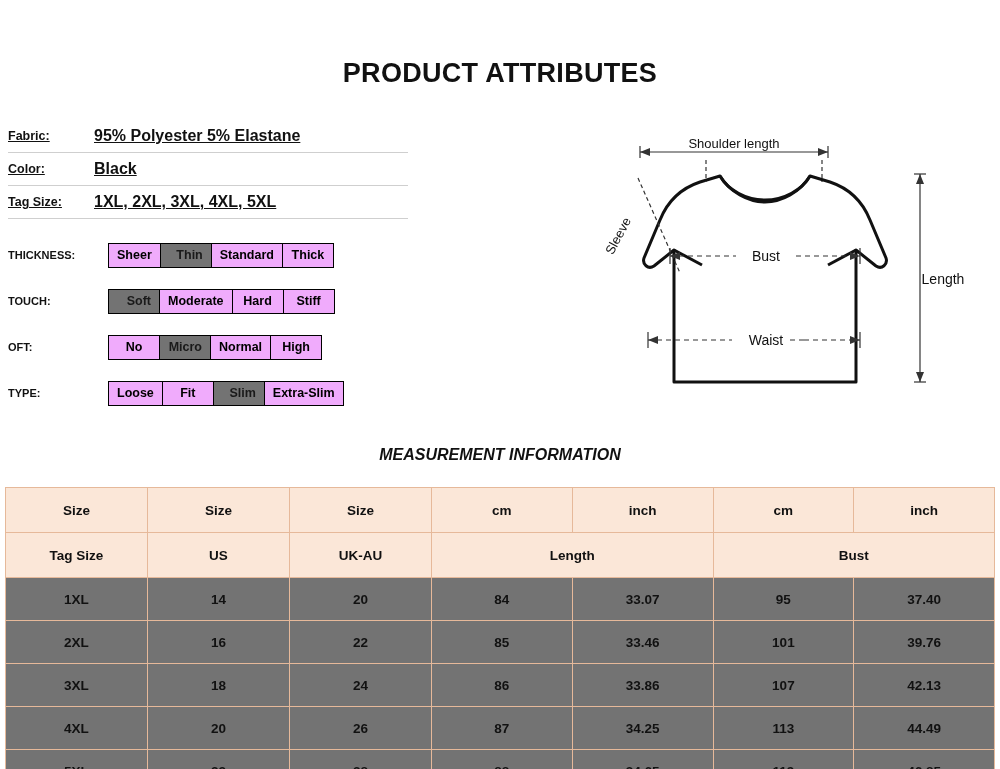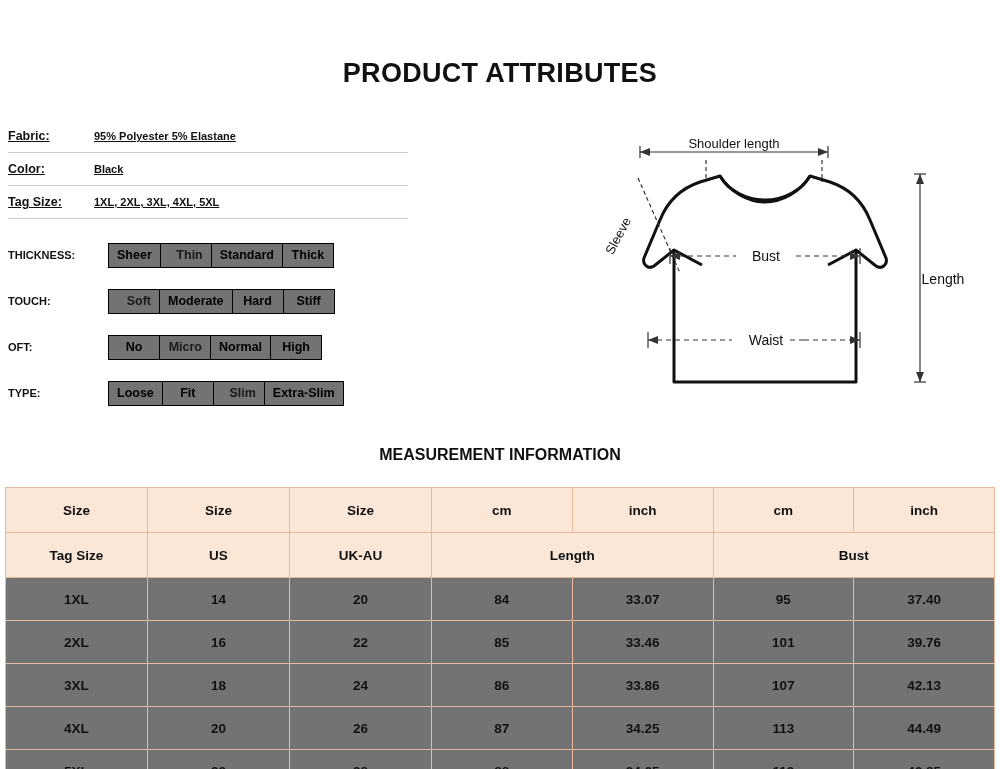--- a/index.html
+++ b/index.html
@@ -45,21 +45,21 @@
     border-bottom: 1px solid #cfcfcf;
     text-decoration: underline;
   }
   .attr-label {
     width: 86px;
     font-size: 12.5px;
     font-weight: bold;
     color: #111;
   }
   .attr-value {
-    font-size: 11px;
+    font-size: 16px;
     font-weight: bold;
     color: #111;
   }
 
   
   .opt-rows {
     position: absolute;
     top: 232px;
     left: 8px;
     width: 420px;
@@ -77,21 +77,21 @@
   }
   .opt-boxes {
     display: flex;
     align-items: center;
   }
   .opt-box {
     border: 1px solid #000;
     padding: 4px 8px;
     font-size: 12.5px;
     font-weight: bold;
-    background: #737373;
+    background: #f0abfc;
     color: #000;
     margin-right: -1px;
     min-width: 34px;
     text-align: center;
     line-height: 15px;
   }
   .opt-box.selected {
     background: #737373;
     color: #1a1a1a;
     text-align: right;
@@ -109,20 +109,21 @@
 
   
   .measure-title {
     position: absolute;
     top: 446px;
     left: 0;
     width: 1000px;
     text-align: center;
     font-size: 16px;
     font-weight: bold;
+    font-style: italic;
   }
   table.measure {
     position: absolute;
     top: 487px;
     left: 5px;
     width: 990px;
     border-collapse: collapse;
     table-layout: fixed;
   }
   table.measure th, table.measure td {

